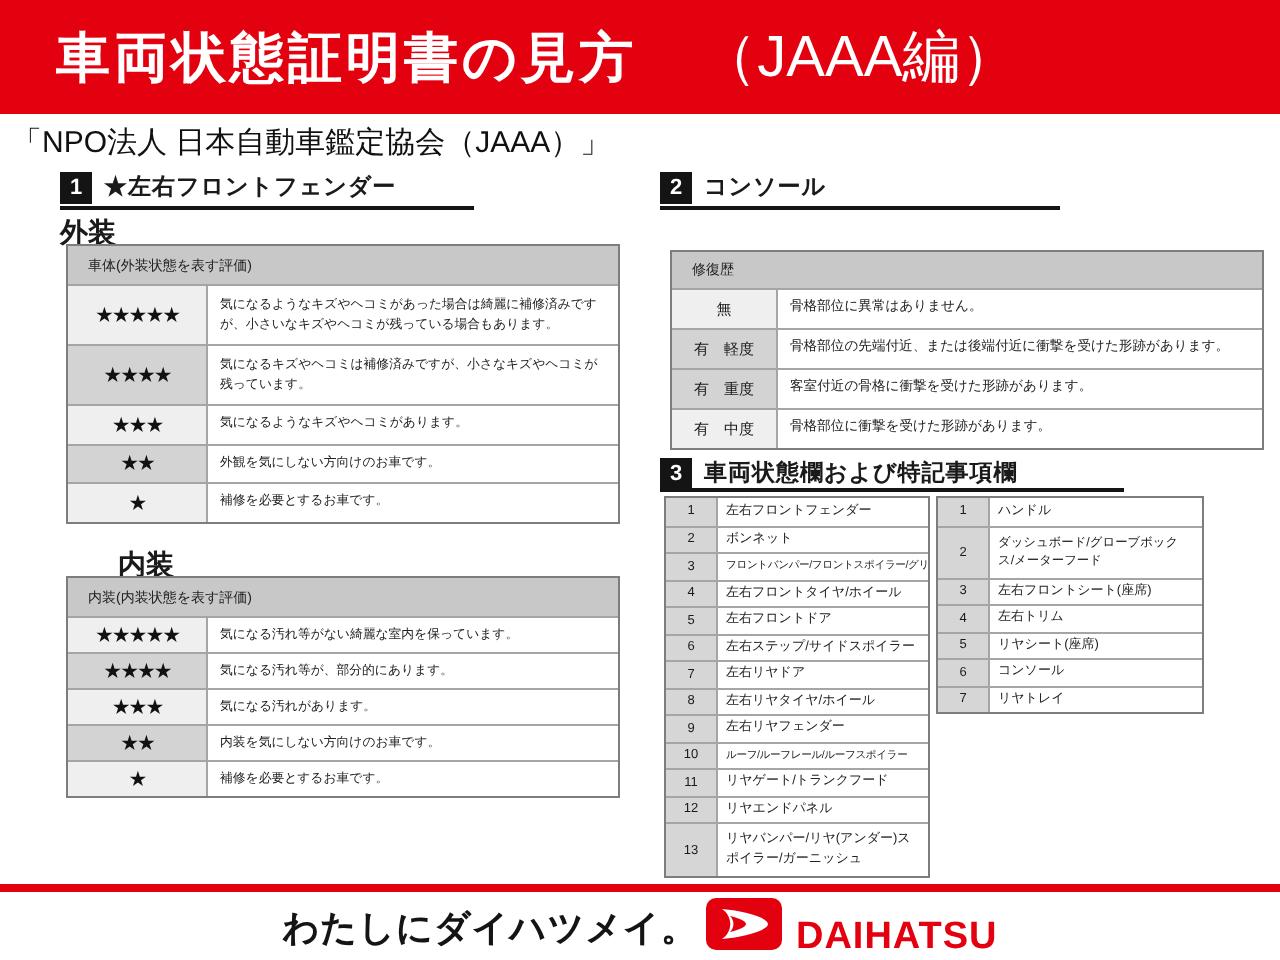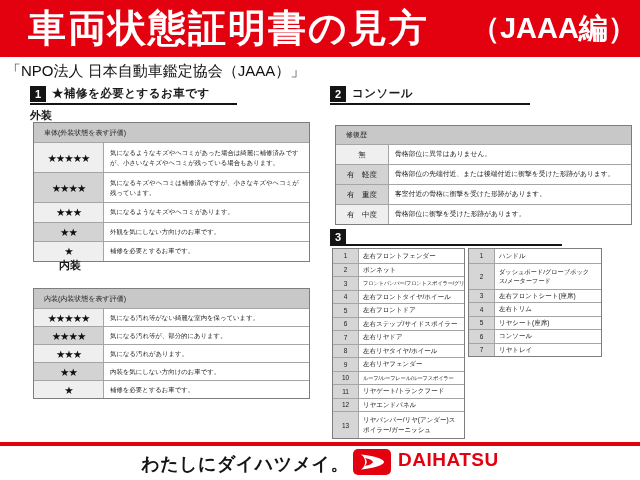--- a/index.html
+++ b/index.html
@@ -1,30 +1,30 @@
 <!DOCTYPE html>
 <html><head>
 <meta charset="utf-8">
 <style>
   html,body{margin:0;padding:0;background:#fff;}
   .page{position:relative;width:640px;height:480px;background:#fff;overflow:hidden;
         font-family:"Liberation Sans",sans-serif;color:#1a1a1a;}
   
   .banner{position:absolute;left:0;top:0;width:640px;height:57px;background:#e3000f;
           display:flex;align-items:center;color:#fff;}
-  .banner .t1{margin-left:28px;font-size:38px;font-weight:bold;letter-spacing:2px;white-space:nowrap;}
-  .banner .t2{margin-left:42px;font-size:29px;font-weight:bold;white-space:nowrap;}
+  .banner .t1{margin-left:28px;font-size:27px;font-weight:bold;letter-spacing:2px;white-space:nowrap;}
+  .banner .t2{margin-left:31px;font-size:29px;font-weight:normal;white-space:nowrap;}
   .subtitle{position:absolute;left:6px;top:62px;font-size:15px;color:#111;white-space:nowrap;}
   
   .sec{position:absolute;display:flex;align-items:center;height:17px;}
   .sec .num{width:16px;height:16px;background:#141414;color:#fff;font-size:11px;font-weight:bold;
             display:flex;align-items:center;justify-content:center;flex:none;}
   .sec .stitle{margin-left:6px;font-size:11.5px;font-weight:bold;white-space:nowrap;letter-spacing:0.5px;}
   .rule{position:absolute;height:2px;background:#141414;}
-  .blocklabel{position:absolute;font-size:11px;font-weight:bold;}
+  .blocklabel{position:absolute;font-size:14px;font-weight:bold;}
   
   .tbl{position:absolute;border:1.5px solid #7d7d7d;box-sizing:border-box;background:#fff;}
   .row{display:flex;border-top:1px solid #a5a5a5;box-sizing:border-box;}
   .row:first-child{border-top:none;}
   .cl{flex:none;display:flex;align-items:center;justify-content:center;
       border-right:1px solid #a5a5a5;box-sizing:border-box;}
   .cr{flex:1;display:flex;align-items:center;padding:1px 6px;box-sizing:border-box;
       font-size:6.4px;line-height:1.55;color:#222;}
   .hd{background:#c8c8c8;}
   .lt{background:#efefef;}
@@ -47,38 +47,38 @@
   .cond-tbl .row.sm .cr{font-size:5.3px;letter-spacing:-0.2px;}
   .cond-tbl .row.wrap{height:27px;}
   .cond-tbl .row.wrap .cr{white-space:normal;line-height:1.5;}
   .cond-tbl .row.wrap2{height:26px;}
   .cond-tbl .row.wrap2 .cr{white-space:normal;line-height:1.5;font-size:6.2px;}
   
   .redline{position:absolute;left:0;top:442px;width:640px;height:4px;background:#e3000f;}
   .footer{position:absolute;left:0;top:449px;width:640px;height:30px;display:flex;
           align-items:center;justify-content:center;gap:4px;}
   .tagline{font-size:18px;font-weight:bold;color:#141414;letter-spacing:0.5px;white-space:nowrap;}
-  .brandwrap{display:flex;align-items:flex-start;gap:7px;}
+  .brandwrap{display:flex;align-items:flex-end;gap:7px;}
   .brandtext{font-size:19px;font-weight:800;color:#e3000f;letter-spacing:0.5px;white-space:nowrap;}
 </style>
 </head>
 <body>
 
 <div class="page">
 
   <div class="banner">
     <div class="t1">車両状態証明書の見方</div>
     <div class="t2">（JAAA編）</div>
   </div>
 
   <div class="subtitle">「NPO法人 日本自動車鑑定協会（JAAA）」</div>
 
   <div class="sec" style="left:30px;top:85px;">
     <div class="num">1</div>
-    <div class="stitle">★補修を必要とするお車です</div>
+    <div class="stitle">★左右フロントフェンダー</div>
   </div>
   <div class="rule" style="left:30px;top:103px;width:207px;"></div>
 
   <div class="blocklabel" style="left:30px;top:108px;">外装</div>
   <div class="tbl star-tbl" style="left:33px;top:122px;width:277px;">
     <div class="row hd thead">車体(外装状態を表す評価)</div>
     <div class="row r30">
       <div class="cl lt">★★★★★</div>
       <div class="cr">気になるようなキズやヘコミがあった場合は綺麗に補修済みですが、小さいなキズやヘコミが残っている場合もあります。</div>
     </div>
@@ -93,21 +93,21 @@
     <div class="row r20">
       <div class="cl gr">★★</div>
       <div class="cr">外観を気にしない方向けのお車です。</div>
     </div>
     <div class="row r20">
       <div class="cl lt">★</div>
       <div class="cr">補修を必要とするお車です。</div>
     </div>
   </div>
 
-  <div class="blocklabel" style="left:30px;top:258px;padding-left:29px;">内装</div>
+  <div class="blocklabel" style="left:30px;top:274px;padding-left:29px;">内装</div>
   <div class="tbl star-tbl" style="left:33px;top:288px;width:277px;">
     <div class="row hd thead r18">内装(内装状態を表す評価)</div>
     <div class="row r18">
       <div class="cl lt">★★★★★</div>
       <div class="cr">気になる汚れ等がない綺麗な室内を保っています。</div>
     </div>
     <div class="row r18">
       <div class="cl gr">★★★★</div>
       <div class="cr">気になる汚れ等が、部分的にあります。</div>
     </div>
@@ -146,20 +146,21 @@
       <div class="cr">客室付近の骨格に衝撃を受けた形跡があります。</div>
     </div>
     <div class="row">
       <div class="cl lt">有　中度</div>
       <div class="cr">骨格部位に衝撃を受けた形跡があります。</div>
     </div>
   </div>
 
   <div class="sec" style="left:330px;top:228px;">
     <div class="num">3</div>
+    <div class="stitle">車両状態欄および特記事項欄</div>
   </div>
   <div class="rule" style="left:330px;top:244px;width:232px;"></div>
 
   <div class="tbl cond-tbl" style="left:332px;top:248px;width:133px;">
     <div class="row">
       <div class="cl">1</div>
       <div class="cr">左右フロントフェンダー</div>
     </div>
     <div class="row">
       <div class="cl">2</div>

